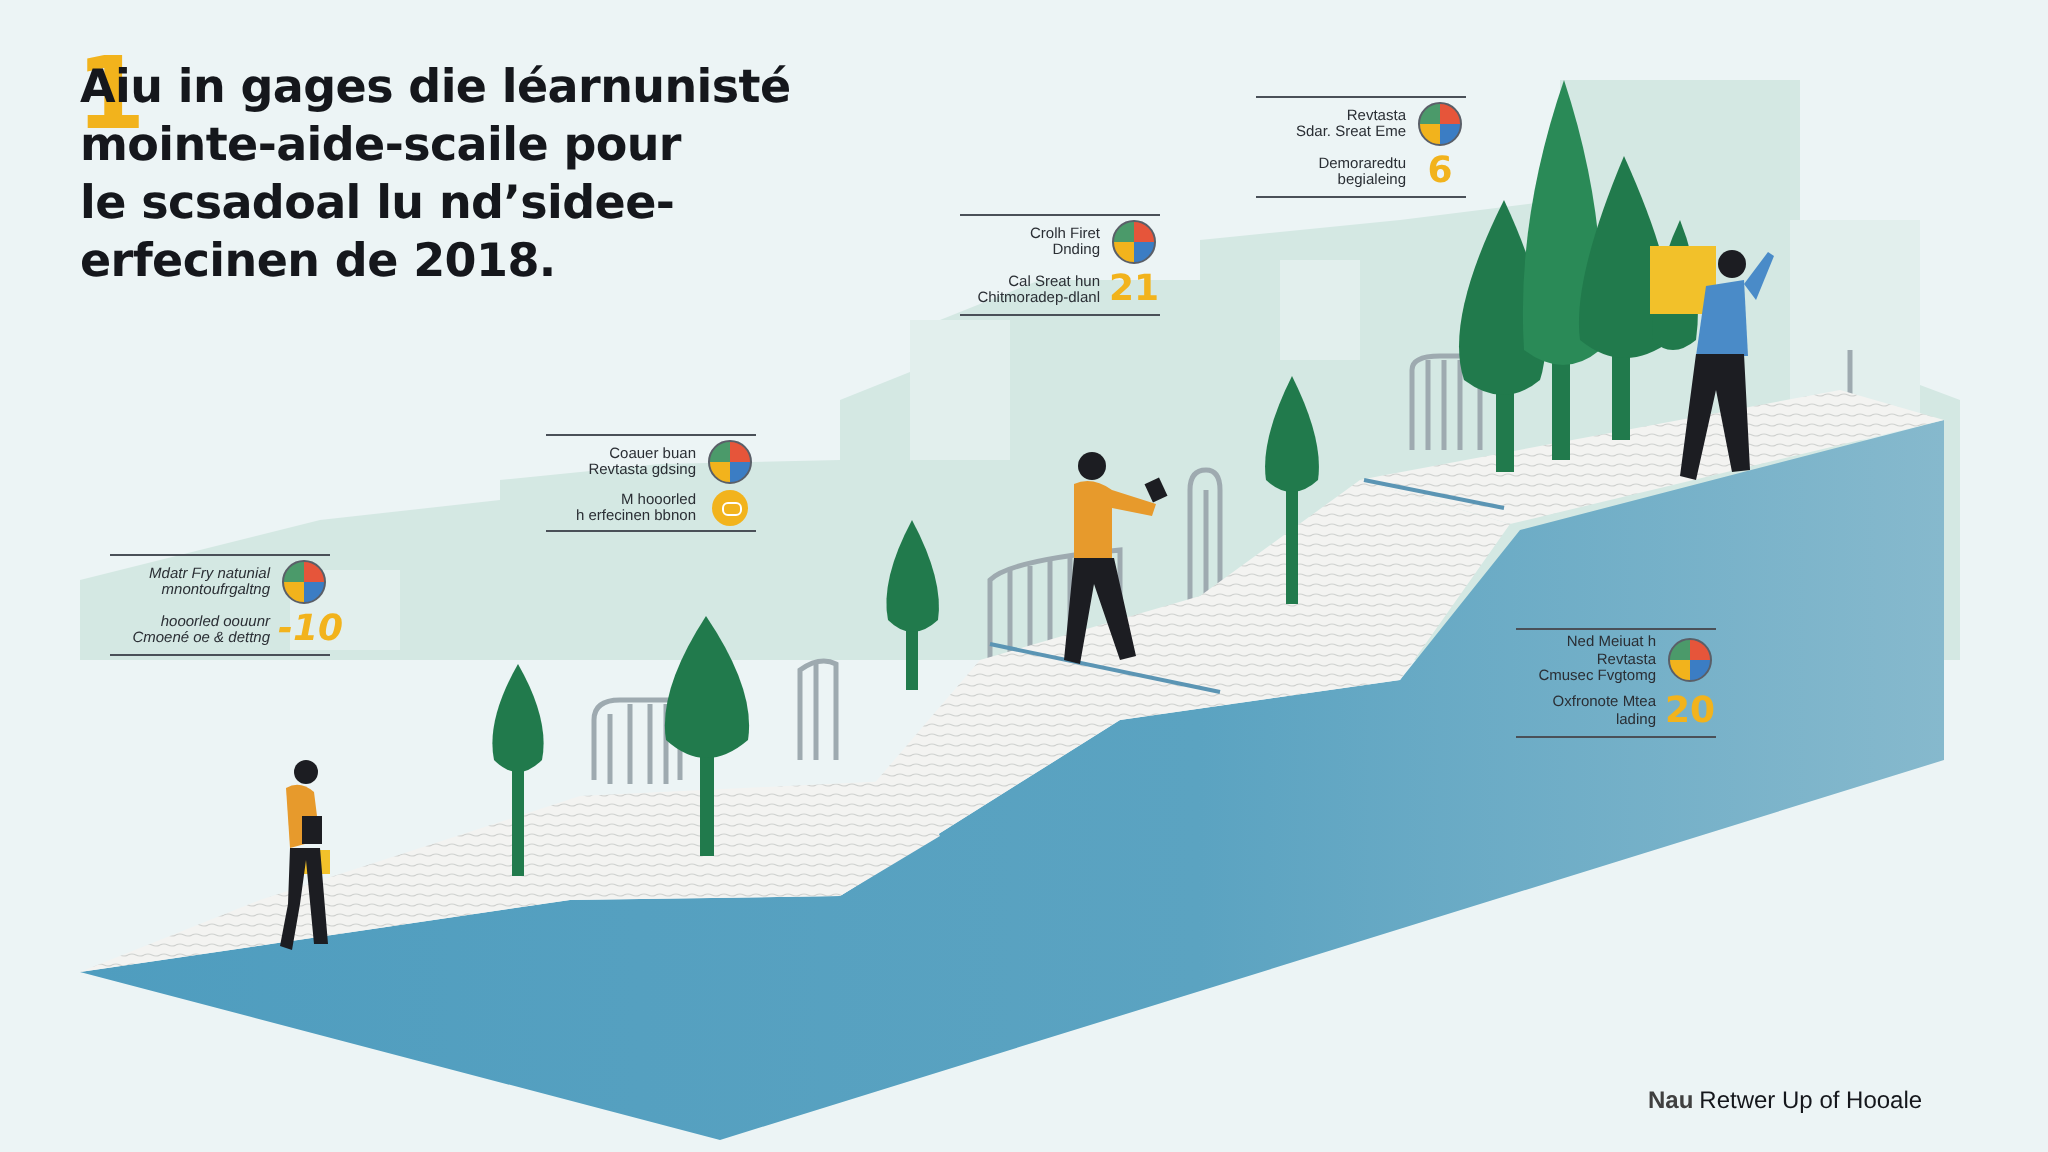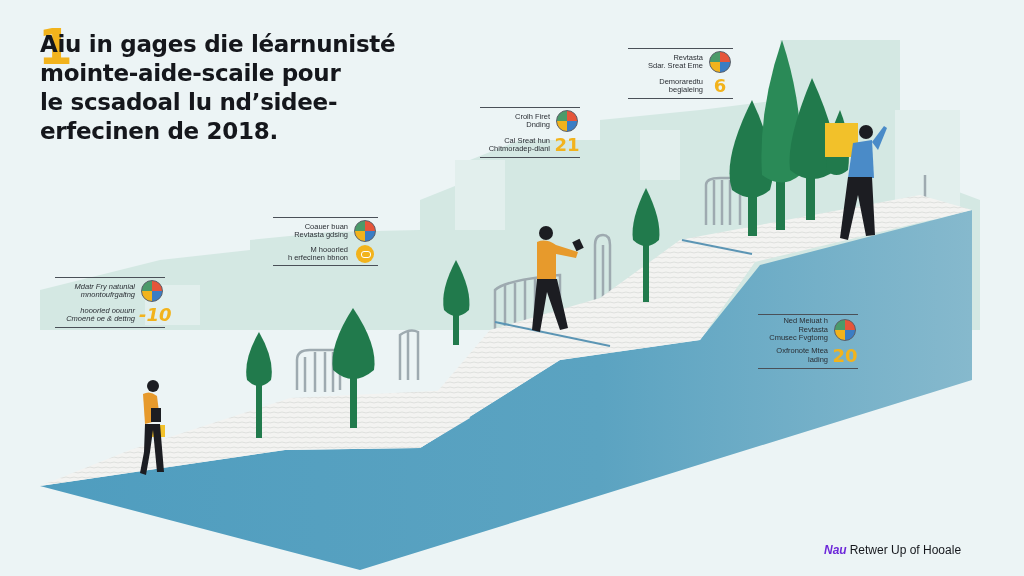--- a/index.html
+++ b/index.html
@@ -50,21 +50,21 @@
     .callout .coin::after {
       content: ""; position: absolute; left: 5px; top: 6px; width: 8px; height: 5px;
       border: 1.5px solid #fff; border-radius: 3px;
     }
     .callout .gap { height: 3px; grid-column: 1 / 3; }
 
     .footer-brand {
       position: absolute; left: 824px; top: 543px; z-index: 4;
       font-size: 12px; color: #15171c; font-family: "Liberation Sans", sans-serif;
     }
-    .footer-brand .mark { color: #6d28d9; font-weight: bold; font-style: italic; margin-right: 3px; }
+    .footer-brand .mark { color: #404040; font-weight: bold; margin-right: 3px; }
   </style>
 </head>
 <body>
 
 <svg id="scene" viewBox="0 0 1024 576" xmlns="http://www.w3.org/2000/svg">
   <defs>
     <pattern id="cobble" width="8" height="5" patternUnits="userSpaceOnUse">
       <rect width="8" height="5" fill="#f3f3f1"></rect>
       <path d="M0 2.5 Q2 1.5 4 2.5 T8 2.5" stroke="#cfd1cf" stroke-width="0.6" fill="none"></path>
     </pattern>

